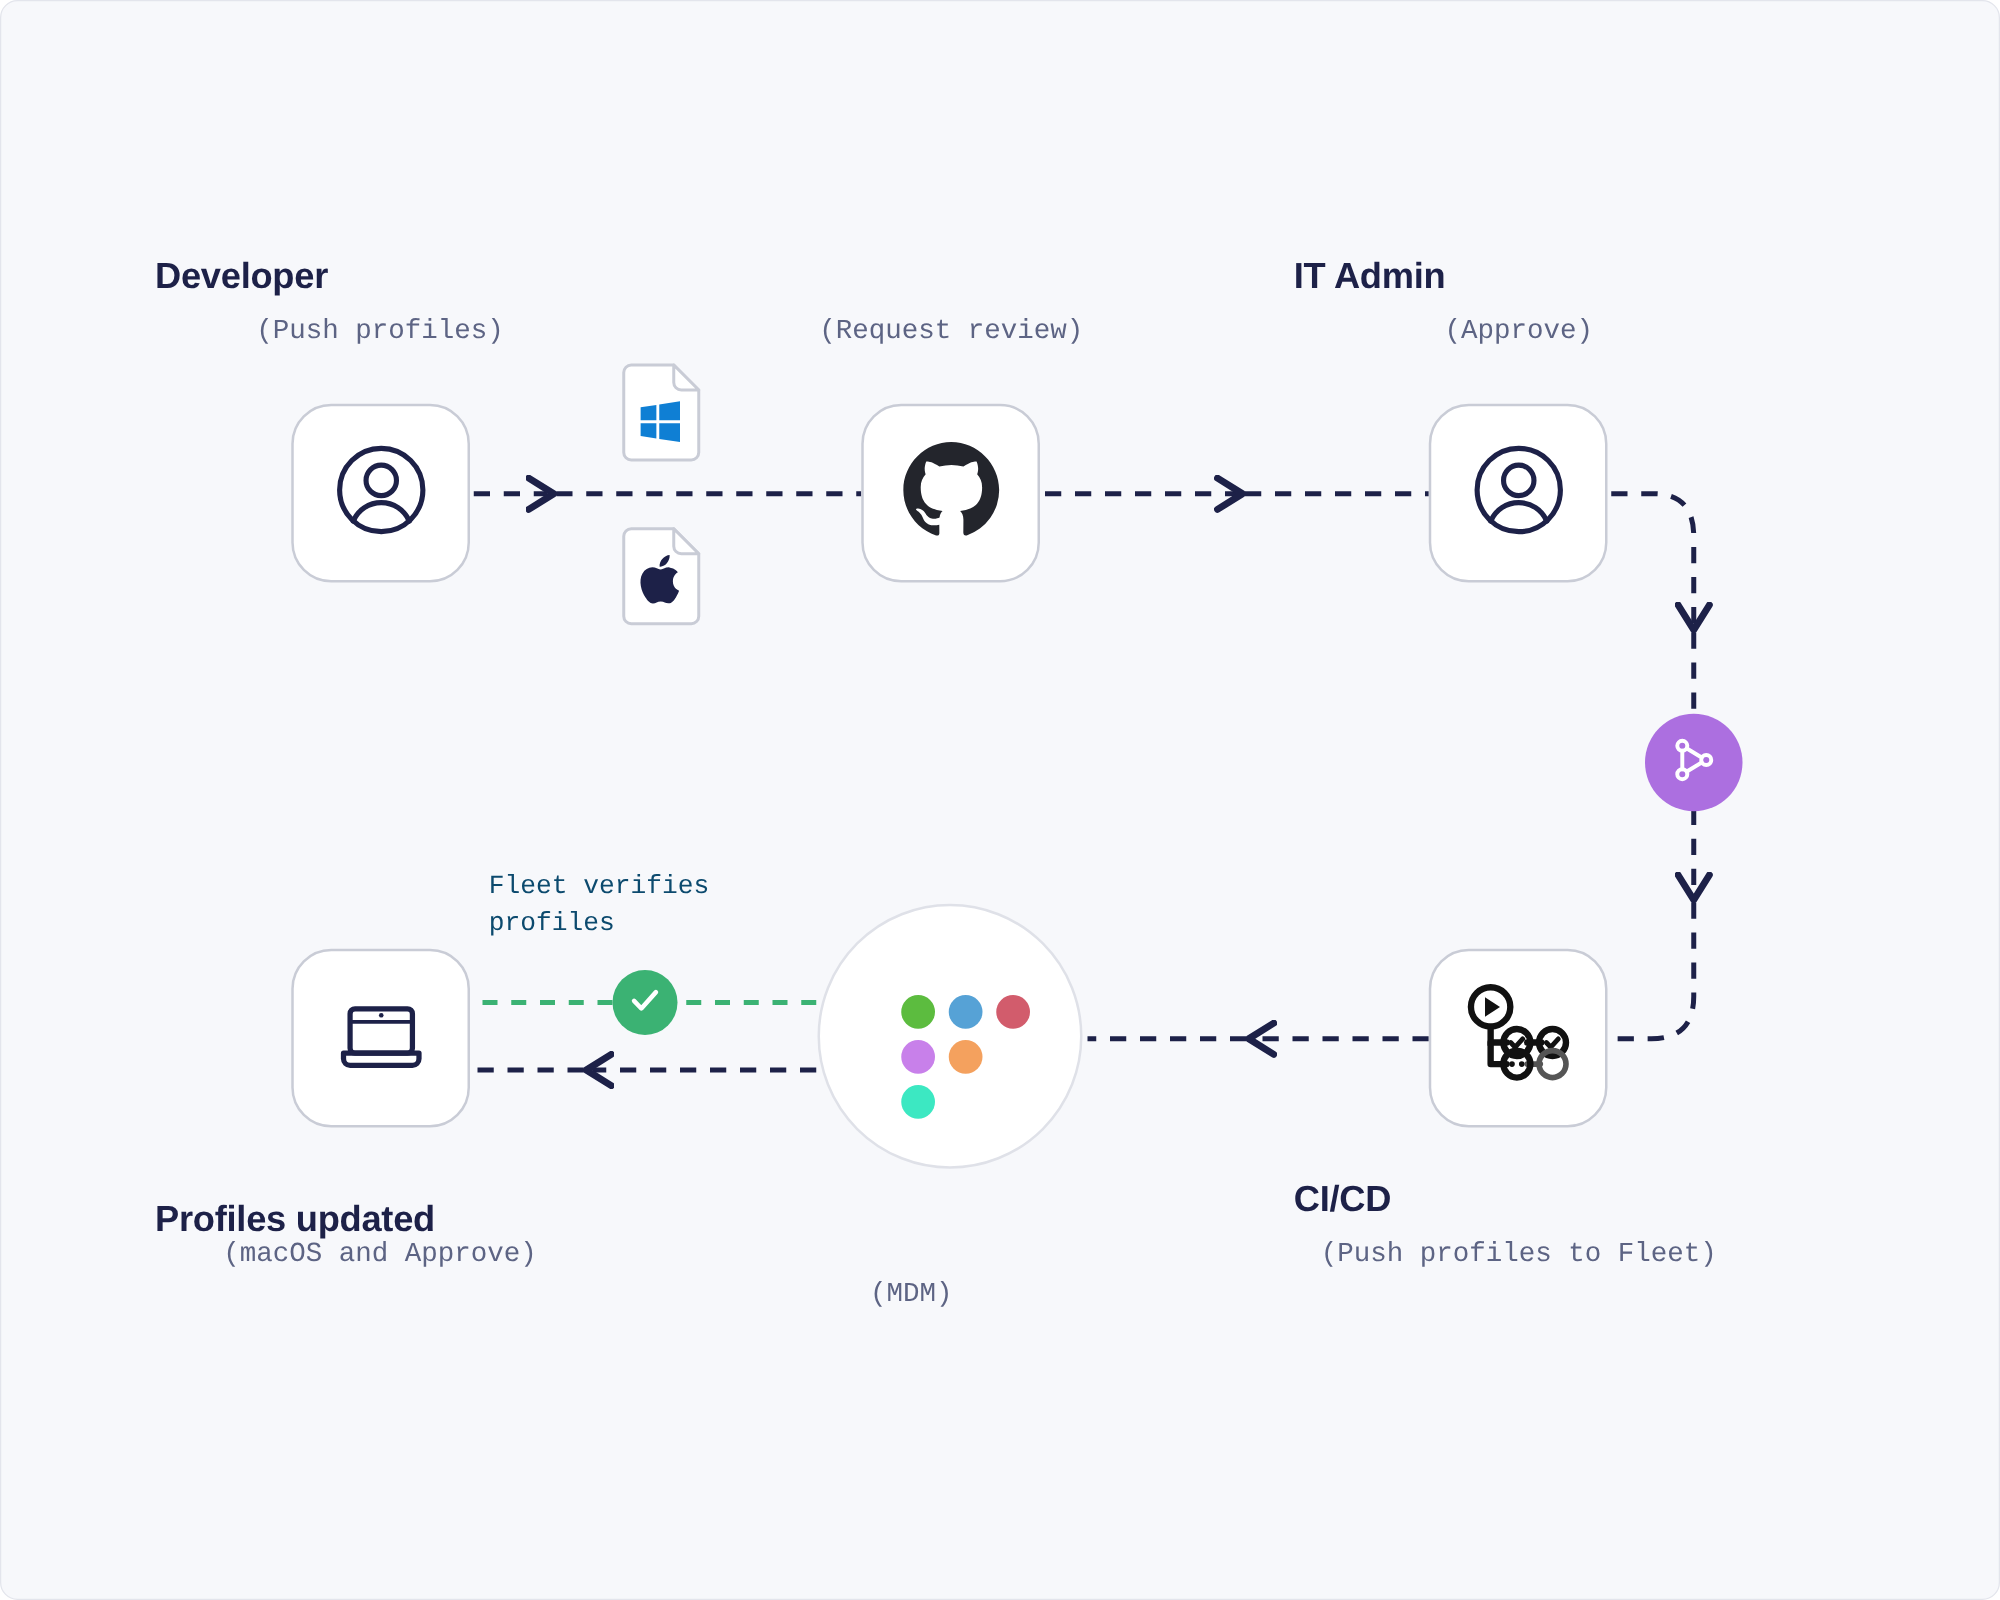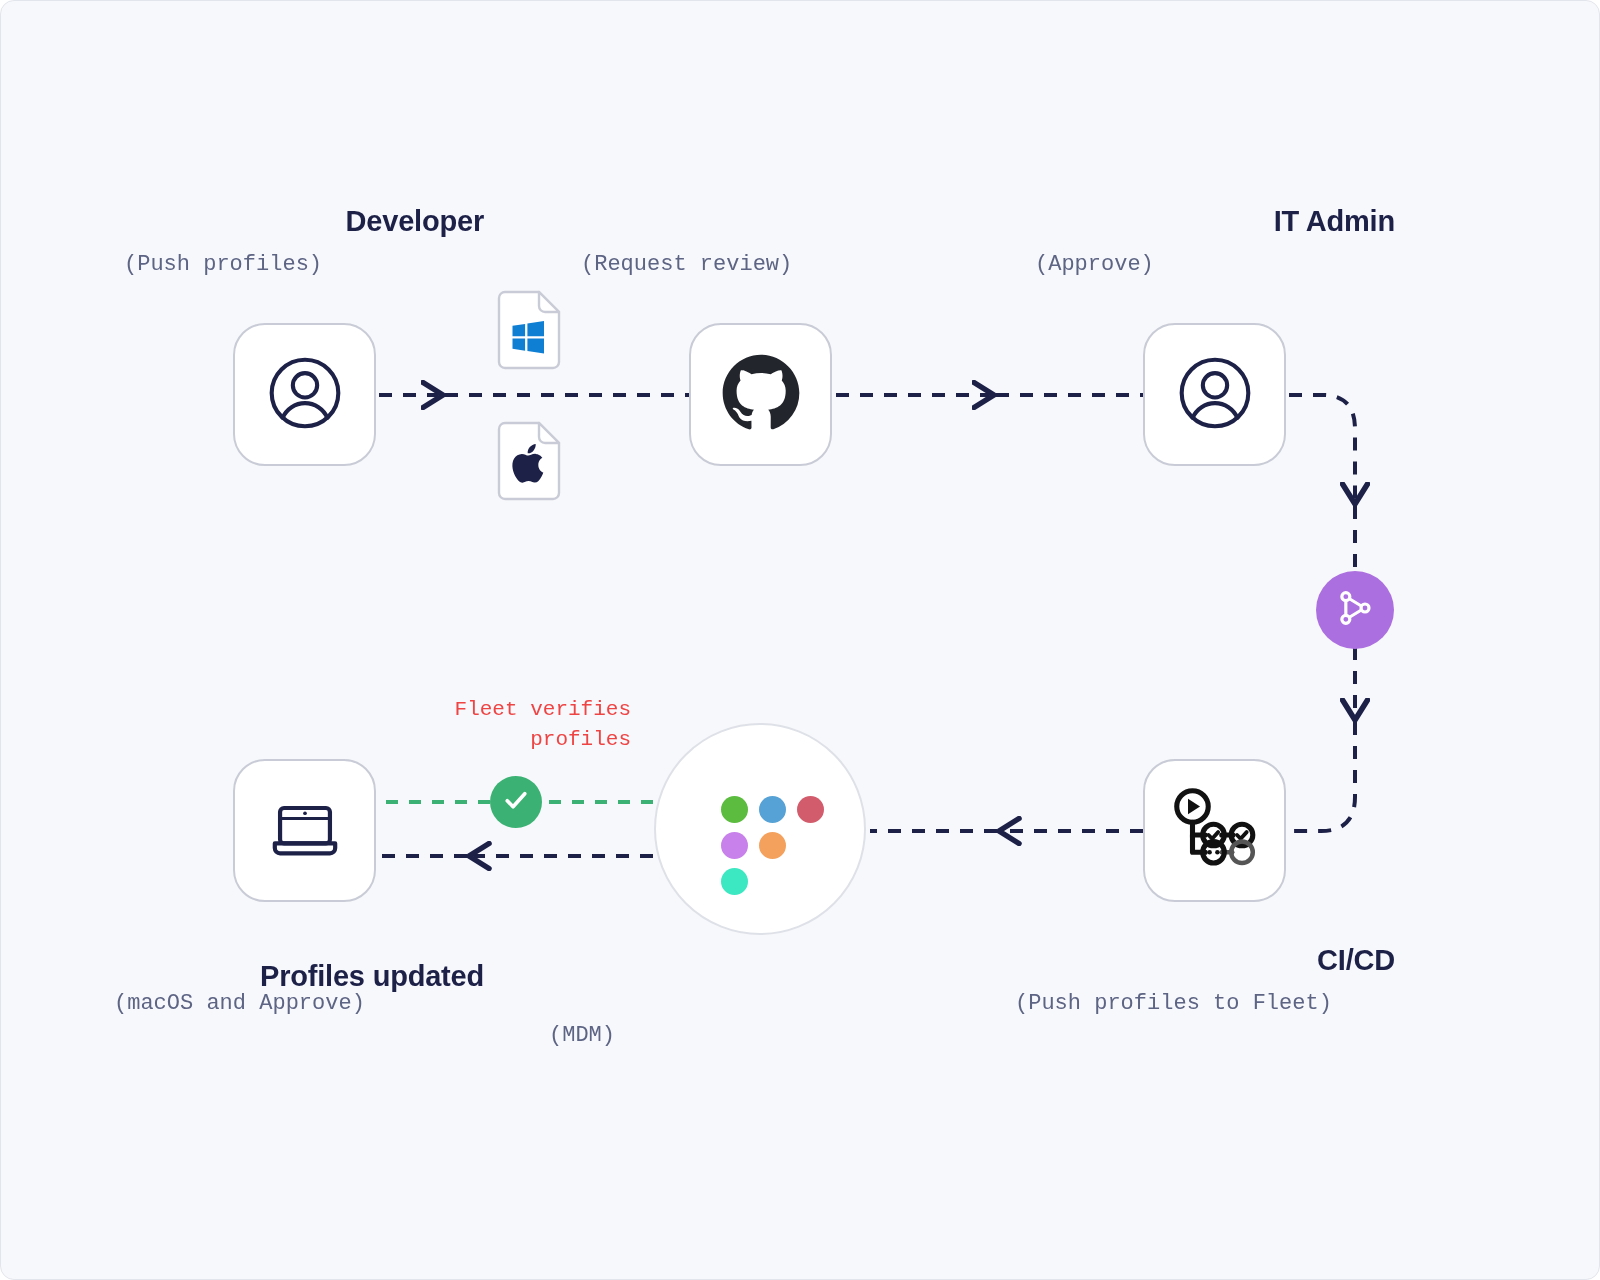--- a/index.html
+++ b/index.html
@@ -42,42 +42,43 @@
     border: 2px solid #dfe1e8;
     border-radius: 50%;
     display: flex;
     align-items: center;
     justify-content: center;
   }
 
   
   .title {
     position: absolute;
-    text-align: right;
+    text-align: left;
     font-family: "Liberation Sans", sans-serif;
     font-size: 29px;
     font-weight: bold;
     color: #1d2148;
     letter-spacing: -0.2px;
     white-space: nowrap;
   }
   .subtitle {
     position: absolute;
+    text-align: center;
     font-family: "Liberation Mono", monospace;
     font-size: 22px;
     color: #5d6484;
     white-space: nowrap;
   }
   .edge-label {
     position: absolute;
-    text-align: right;
+    text-align: left;
     font-family: "Liberation Mono", monospace;
     font-size: 21px;
     line-height: 30px;
-    color: #ef4444;
+    color: #0c4a6e;
   }
 
   
   .file-chip {
     position: absolute;
     width: 66px; height: 82px;
     display: flex; align-items: center; justify-content: center;
   }
 
   

